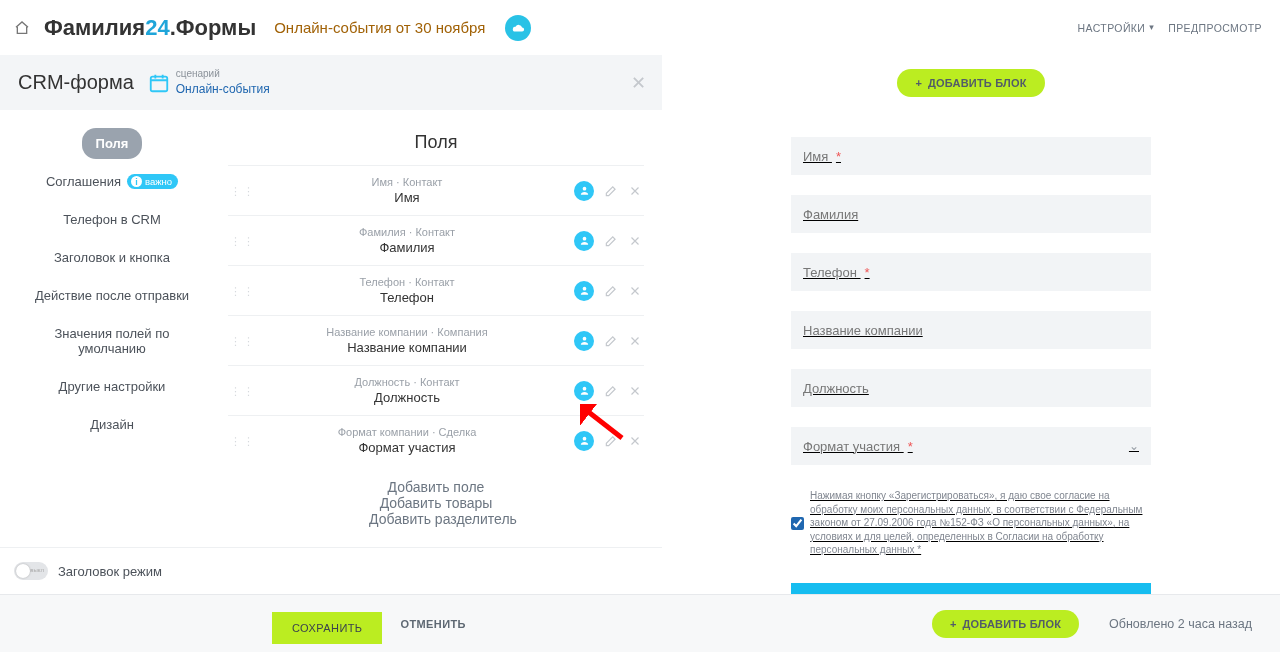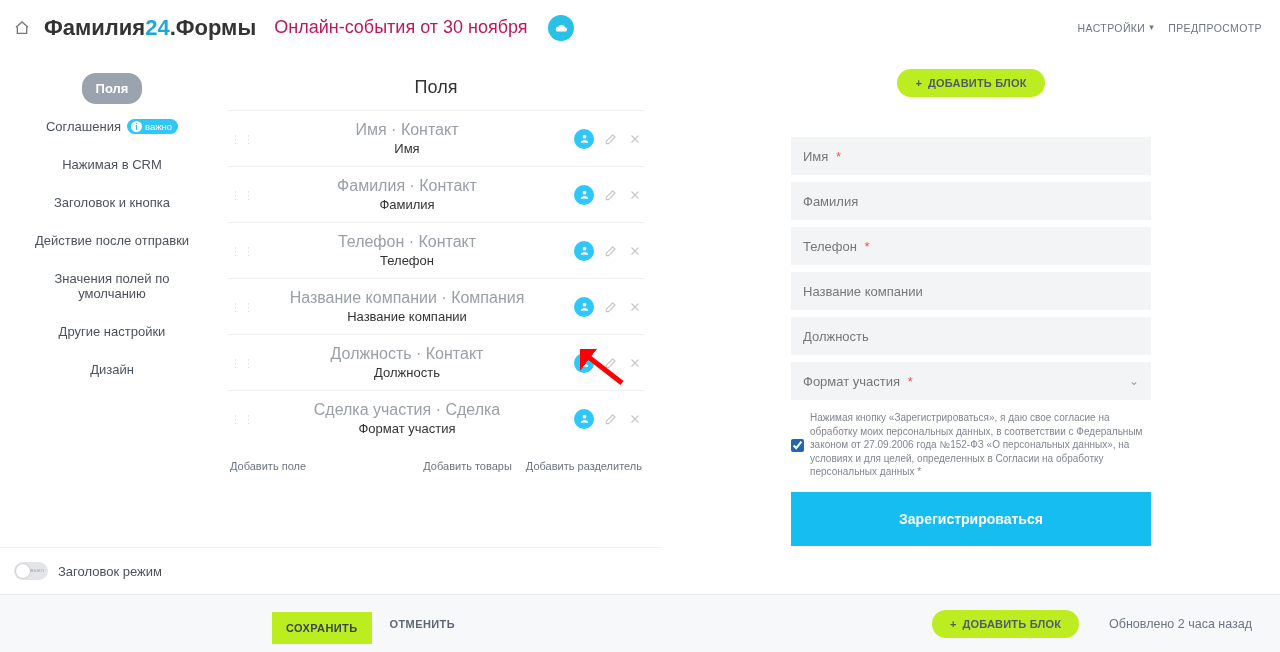--- a/index.html
+++ b/index.html
@@ -8,21 +8,21 @@
 
   
   .topbar {
     height: 55px; display: flex; align-items: center; padding: 0 18px 0 14px;
     font-size: 12px; color: #6c7682; gap: 14px;
   }
   .topbar .home-icon { width: 16px; height: 16px; display: inline-block; }
   .brand { font-size: 22px; font-weight: 600; color: #333; display: flex; align-items: baseline; }
   .brand .b24 { color: #1fa5d9; }
   .brand .suffix { color: #333; }
-  .topbar .subtitle { font-size: 18px; color: #be185d; margin-left: 4px; }
+  .topbar .subtitle { font-size: 15px; color: #a16207; margin-left: 4px; }
   .cloud-badge {
     width: 26px; height: 26px; border-radius: 50%; background: #29c2e6;
     display: flex; align-items: center; justify-content: center; margin-left: 6px;
   }
   .topbar .spacer { flex: 1; }
   .top-link { text-transform: uppercase; font-size: 10.5px; letter-spacing: .4px; color: #6c7682; cursor: pointer; display: flex; align-items: center; gap: 4px; }
   .top-link .caret { font-size: 9px; position: relative; top: -1px; }
   .share-btn {
     border: 1px solid #2fc7f7; color: #2fc7f7; background: #fff; border-radius: 18px;
     padding: 7px 16px; font-size: 11px; font-weight: 600; letter-spacing: .4px; cursor: pointer;
@@ -58,28 +58,28 @@
   .important-badge .i { background: #fff; color: #2fc7f7; border-radius: 50%; width: 11px; height: 11px; display: inline-flex; align-items: center; justify-content: center; font-weight: 900; font-size: 9px; font-style: normal; }
 
   .panel { flex: 1; padding: 22px 18px 14px 18px; background: #fff; min-width: 0; }
   .panel h2 { font-size: 18px; font-weight: 400; color: #333; margin-bottom: 12px; }
   .field-row {
     display: flex; align-items: center; padding: 10px 2px; border-top: 1px solid #eef0f2; gap: 10px;
   }
   .drag-handle { width: 10px; color: #d6d9dd; cursor: grab; font-size: 11px; line-height: 6px; letter-spacing: 2px; text-align: center; }
   .drag-handle::before { content: "⋮⋮"; }
   .field-text { flex: 1; }
-  .field-text .crumb { font-size: 16px; color: #9aa0a8; }
+  .field-text .crumb { font-size: 11px; color: #9aa0a8; }
   .field-text .name { font-size: 13px; color: #333; margin-top: 2px; }
   .field-actions { display: flex; align-items: center; gap: 10px; }
   .round-icon { width: 20px; height: 20px; border-radius: 50%; background: #2fc7f7; color: #fff; display: inline-flex; align-items: center; justify-content: center; }
   .round-icon svg { width: 11px; height: 11px; }
   .edit-icon, .delete-icon { color: #c4c8cd; cursor: pointer; display: inline-flex; }
   .edit-icon svg, .delete-icon svg { width: 14px; height: 14px; }
-  .panel-links { padding: 14px 2px 0; font-size: 11px; color: #6c7682; display: flex; }
+  .panel-links { padding: 14px 2px 0; font-size: 14px; color: #6c7682; display: flex; flex-direction: column; }
   .panel-links a { color: #6c7682; text-decoration: none; cursor: pointer; }
   .panel-links .gap { flex: 1; }
   .panel-links a + a { margin-left: 14px; }
 
   .expert-row {
     height: 47px; display: flex; align-items: center; padding: 0 14px; gap: 10px;
     border-top: 1px solid #eef0f2; background: #fff;
   }
   .toggle {
     width: 34px; height: 18px; border-radius: 9px; background: #3332; position: relative;
@@ -100,43 +100,43 @@
   .arrow-anno svg { width: 100%; height: 100%; }
 
   
   .right-wrap { flex: 1; display: flex; flex-direction: column; align-items: center; padding: 14px 30px 10px; overflow: hidden; }
   .add-block-btn {
     background: #bbed21; color: #525c68; border: none; border-radius: 17px;
     padding: 8px 18px; font-size: 11px; font-weight: 700; letter-spacing: .2px;
     text-transform: uppercase; cursor: pointer; display: flex; align-items: center; gap: 6px;
   }
   .add-block-btn .plus { font-weight: 900; }
-  .form-preview { width: 360px; margin-top: 40px; display: flex; flex-direction: column; gap: 7px; }
+  .form-preview { width: 360px; margin-top: 40px; display: flex; flex-direction: column; gap: 20px; text-decoration: underline; }
   .pv-field {
     height: 38px; background: #f2f4f6; border: none; font-size: 13px; color: #777;
     padding: 0 12px; display: flex; align-items: center; justify-content: space-between;
   }
   .pv-field .req { color: #e55; margin-left: 4px; }
   .pv-field .chev { color: #9aa0a8; font-size: 12px; }
   .consent { font-size: 10px; color: #808690; line-height: 1.35; display: flex; gap: 6px; margin-top: 4px; }
   .consent input { margin-top: 1px; accent-color: #2067b0; }
   .register-btn {
     background: #16bdf0; color: #fff; border: none; height: 54px; font-size: 14px; font-weight: 700;
     cursor: pointer; margin-top: 6px;
   }
 
   
   .footer {
     height: 58px; background: #f7f8f9; border-top: 1px solid #e7e9ec;
     display: flex; align-items: center; padding: 0 28px;
   }
   .footer .left-gap { width: 244px; }
   .save-btn {
-    background: #bbed21; color: #3b434d; border: none; padding: 10px 14px;
-    font-size: 11px; font-weight: 700; letter-spacing: .4px; text-transform: uppercase; cursor: pointer; margin-top: 8px;
+    background: #bbed21; color: #3b434d; border: none; padding: 10px 20px;
+    font-size: 11px; font-weight: 400; letter-spacing: .4px; text-transform: uppercase; cursor: pointer; margin-top: 8px;
   }
   .cancel-btn {
     background: transparent; border: none; color: #5e6873; font-size: 11px; font-weight: 700;
     letter-spacing: .4px; text-transform: uppercase; margin-left: 18px; cursor: pointer;
   }
   .footer .gap { flex: 1; }
   .footer .updated { font-size: 12.5px; color: #6c7682; margin-left: 30px; }
   .footer .add-block-btn { }
 
   
@@ -167,30 +167,46 @@
   <span class="top-link">
       <span>НАСТРОЙКИ</span>
       <span class="caret">▾</span>
     </span>
   <span class="top-link">ПРЕДПРОСМОТР</span>
 </div>
 
 <div class="workspace">
 
   <div class="left-wrap">
+    <div class="left-header">
+      <h1>CRM-форма</h1>
+      <div class="scenario">
+        <span class="cal-icon">
+          <svg viewBox="0 0 24 24" fill="none" stroke="#2fc7f7" stroke-width="2">
+              <rect x="3" y="5" width="18" height="16" rx="2"></rect>
+              <path d="M3 9h18M8 3v4M16 3v4"></path>
+            </svg>
+        </span>
+        <span>
+          <div class="lbl">сценарий</div>
+          <a href="#">Онлайн-события</a>
+        </span>
+      </div>
+      <span class="close-x">✕</span>
+    </div>
 
     <div class="left-body">
 
       <nav class="sidebar" id="sidebar-mount"><div class="nav-item active">
             <span>Поля</span>
           </div><div class="nav-item">
             <span>Соглашения</span>
             <span class="important-badge"><i class="i">i</i>важно</span>
           </div><div class="nav-item">
-            <span>Нажимая в CRM</span>
+            <span>Телефон в CRM</span>
           </div><div class="nav-item">
             <span>Заголовок и кнопка</span>
           </div><div class="nav-item">
             <span>Действие после отправки</span>
           </div><div class="nav-item">
             <span>Значения полей по умолчанию</span>
           </div><div class="nav-item">
             <span>Другие настройки</span>
           </div><div class="nav-item">
             <span>Дизайн</span>
@@ -320,21 +336,21 @@
                 <span class="delete-icon">
                   <svg viewBox="0 0 24 24" fill="none" stroke="currentColor" stroke-width="2">
                     <path d="M6 6l12 12M18 6 6 18"></path>
                   </svg>
                 </span>
               </div>
             </div>
             <div class="field-row">
               <span class="drag-handle"></span>
               <div class="field-text">
-                <div class="crumb">Сделка участия · Сделка</div>
+                <div class="crumb">Формат компании · Сделка</div>
                 <div class="name">Формат участия</div>
               </div>
               <div class="field-actions">
                 <span class="round-icon">
                   <svg viewBox="0 0 24 24" fill="#fff">
                     <circle cx="12" cy="8" r="4"></circle>
                     <path d="M4 21c0-4 4-6 8-6s8 2 8 6Z"></path>
                   </svg>
                 </span>
                 <span class="edit-icon">

